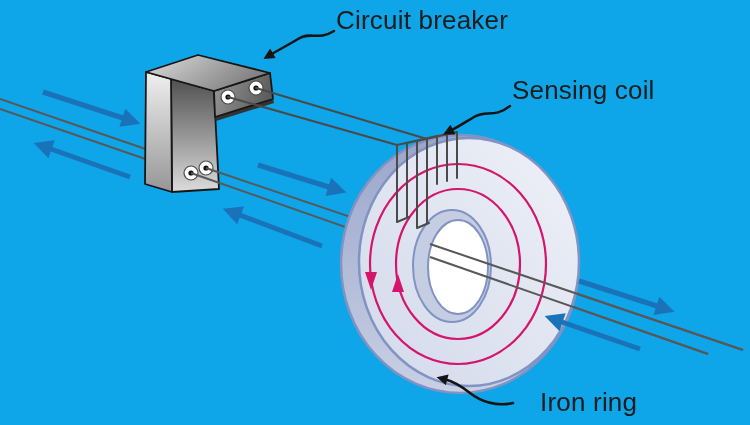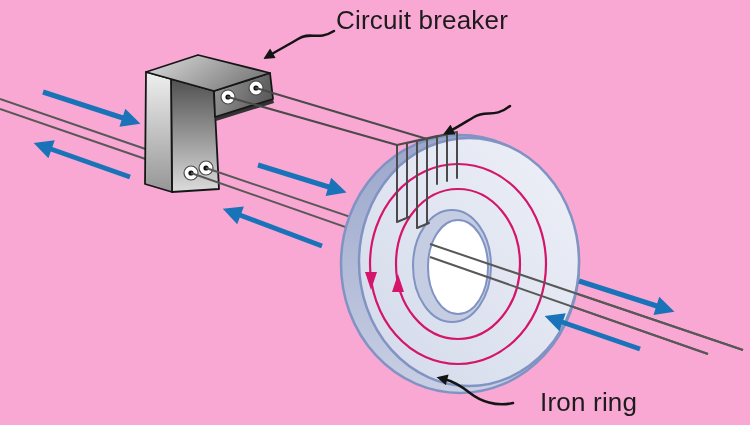--- a/index.html
+++ b/index.html
@@ -1,17 +1,17 @@
 <!DOCTYPE html>
 <html><head>
 <meta charset="utf-8">
 <style>
   html,body{margin:0;padding:0;background:#ffffff;}
   .stage{
-    position:relative;width:750px;height:425px;background:#f9a8d4;
+    position:relative;width:750px;height:425px;background:#0ea5e9;
     font-family:"Liberation Sans","DejaVu Sans",sans-serif;overflow:hidden;
   }
   .stage svg{position:absolute;left:0;top:0;}
   .diagram-label{
     position:absolute;font-size:26px;line-height:1.1;color:#1c1c1c;
     white-space:nowrap;letter-spacing:0.2px;
   }
   .lbl-circuit-breaker{left:336px;top:6px;}
   .lbl-sensing-coil{left:512px;top:76px;}
   .lbl-iron-ring{left:540px;top:388px;}
@@ -127,14 +127,15 @@
     </g>
 
     <g stroke="#141414" stroke-width="2.5" fill="none" stroke-linecap="round">
       <path d="M334,31 C318,41 310,31 298,39 C288,45 282,48 270,55" marker-end="url(#mBlack)"></path>
       <path d="M510,106 C494,119 486,109 474,117 C464,123 458,127 450,131" marker-end="url(#mBlack)"></path>
       <path d="M513,403 C496,407 480,401 470,393 C460,385 452,381 444,379" marker-end="url(#mBlack)"></path>
     </g>
   </svg>
 
   <div class="diagram-label lbl-circuit-breaker">Circuit breaker</div>
+  <div class="diagram-label lbl-sensing-coil">Sensing coil</div>
   <div class="diagram-label lbl-iron-ring">Iron ring</div>
 </div>
 
 </body></html>

